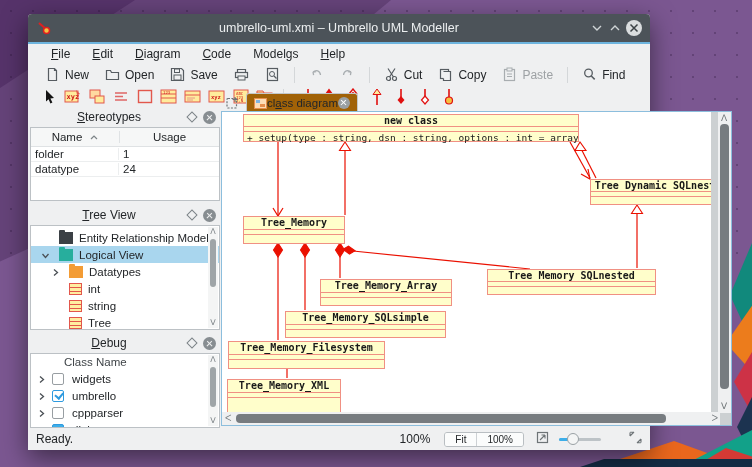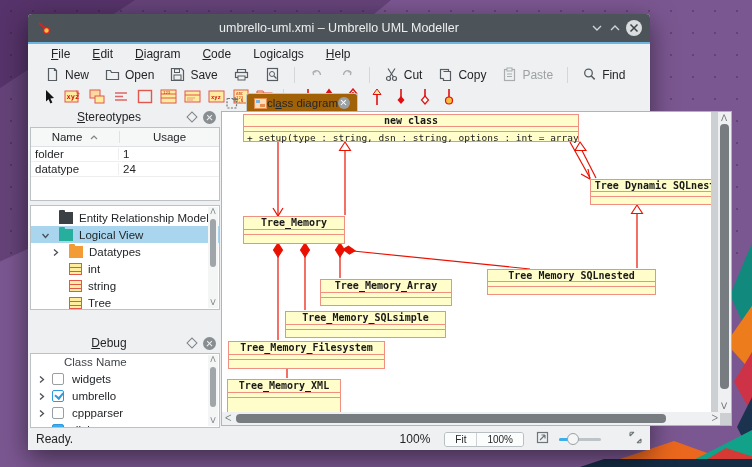--- a/index.html
+++ b/index.html
@@ -184,21 +184,21 @@
           </svg>
       </span>
     </div>
     <div class="accent"></div>
 
     <div class="menubar">
       <span class="mi"><span></span><span class="mn">F</span><span>ile</span></span>
       <span class="mi"><span></span><span class="mn">E</span><span>dit</span></span>
       <span class="mi"><span></span><span class="mn">D</span><span>iagram</span></span>
       <span class="mi"><span></span><span class="mn">C</span><span>ode</span></span>
-      <span class="mi"><span>Logical</span><span class="mn">g</span><span>s</span></span>
+      <span class="mi"><span>Model</span><span class="mn">g</span><span>s</span></span>
       <span class="mi"><span></span><span class="mn">H</span><span>elp</span></span>
     </div>
 
     <div class="toolbar1">
       <span class="tbtn">
         <svg width="15" height="15" viewBox="0 0 15 15">
             <path d="M3.5,1.5 h6 l2,2 v10 h-8 z M9.5,1.5 v2 h2" fill="none" stroke="#565c61" stroke-width="1.2"></path>
           </svg>
         <span>New</span>
         </span>
@@ -408,20 +408,29 @@
           <span class="c2">1</span>
         </div>
         <div class="st-row">
           <span class="c1">datatype</span>
           <span class="c2">24</span>
         </div>
       </div>
     </div>
 
     <div class="panel" style="top:191px;">
+      <div class="panel-head">
+        <span class="ptitle"><span></span><span class="mn">T</span><span>ree View</span></span>
+        <span class="phbtn">
+            <span class="diamond"></span>
+          </span>
+        <span class="phbtn">
+            <span class="pclose"></span>
+          </span>
+      </div>
       <div class="panel-body" style="height:105px;">
         <div style="height:3px"></div>
         <div class="tv-row">
           <span style="width:28px"></span>
             <span class="ficon f-dark"></span>
           <span>Entity Relationship Model</span>
         </div>
         <div class="tv-row sel">
           <span style="width:10px"></span>
           <span class="chev"><svg width="9" height="9" viewBox="0 0 9 9">

